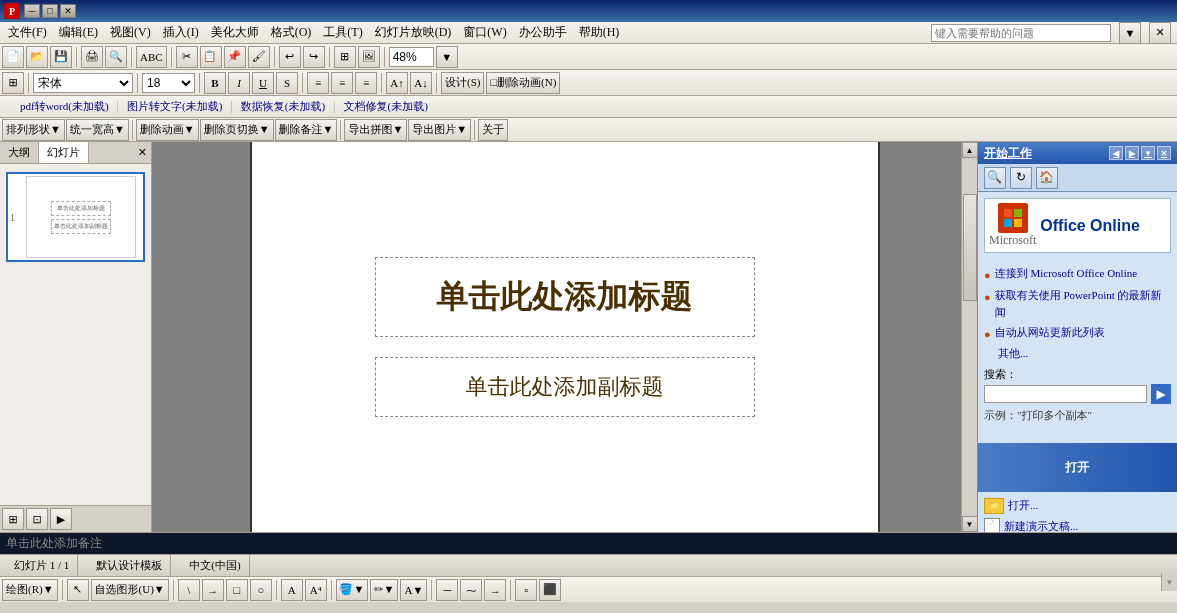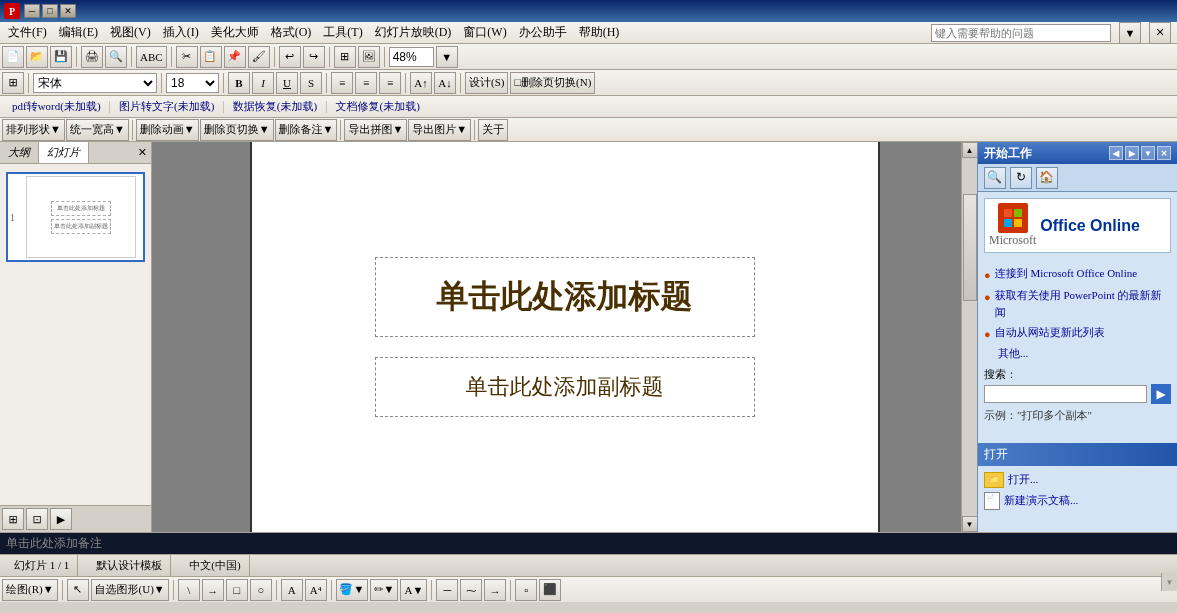--- a/index.html
+++ b/index.html
@@ -55,21 +55,21 @@
       border-bottom: 1px solid #a8a090;
       gap: 2px;
     }
 
     
     #plugin-bar {
       background: linear-gradient(to bottom, #f5f3ee, #e8e4db);
       height: 22px;
       display: flex;
       align-items: center;
-      padding: 0 8px;
+      padding: 0 16px;
       border-bottom: 1px solid #a8a090;
       gap: 4px;
     }
     .plugin-btn { font-size: 11px; color: #000080; cursor: pointer; padding: 1px 4px; text-decoration: none; white-space: nowrap; }
 
     
     #draw-toolbar {
       background: linear-gradient(to bottom, #f5f3ee, #e8e4db);
       height: 24px;
       display: flex;
@@ -93,21 +93,21 @@
       display: flex;
       flex-direction: column;
     }
     #panel-tabs {
       display: flex;
       background: #d4d0c8;
       border-bottom: 1px solid #a8a090;
       height: 22px;
       align-items: center;
     }
-    .panel-tab { padding: 2px 8px; font-size: 11px; cursor: pointer; color: #000; border-right: 1px solid #a8a090; height: 100%; display: flex; align-items: center; font-style: italic; }
+    .panel-tab { padding: 2px 8px; font-size: 11px; cursor: pointer; color: #000; border-right: 1px solid #a8a090; height: 100%; display: flex; align-items: center; }
     .panel-tab.active { background: white; font-weight: normal; }
     .panel-close { margin-left: auto; padding: 0 4px; cursor: pointer; font-size: 11px; }
     #slides-panel { flex: 1; overflow-y: auto; padding: 4px; }
     .slide-thumb { border: 2px solid #a8a090; background: white; margin: 4px 2px; cursor: pointer; display: flex; align-items: center; padding: 2px; }
     .slide-thumb.selected { border-color: #316ac5; }
     .slide-num { font-size: 10px; color: #666; margin-right: 4px; min-width: 12px; }
     .slide-preview { width: 110px; height: 82px; background: white; border: 1px solid #ccc; display: flex; align-items: center; justify-content: center; }
 
     
     #slide-area {
@@ -182,20 +182,21 @@
     }
     #right-panel-header {
       background: linear-gradient(to bottom, #4a7cc7, #2255aa);
       height: 22px;
       display: flex;
       align-items: center;
       padding: 0 6px;
       color: white;
       font-size: 12px;
       font-weight: bold;
+      text-decoration: underline;
     }
     .rp-header-btn { margin-left: auto; display: flex; gap: 2px; }
     .rp-hbtn { width: 14px; height: 14px; background: rgba(255,255,255,0.3); display: flex; align-items: center; justify-content: center; font-size: 8px; color: white; cursor: pointer; border: 1px solid rgba(255,255,255,0.5); }
     #right-nav-icons {
       background: #c5d8ee;
       height: 28px;
       display: flex;
       align-items: center;
       padding: 2px 6px;
       gap: 4px;
@@ -208,21 +209,21 @@
       padding: 4px;
       border: 1px solid #a0b8d0;
       display: flex;
       align-items: center;
       gap: 4px;
     }
     #right-content { padding: 6px; flex: 1; overflow-y: auto; font-size: 11px; }
     .rp-link { color: #000099; cursor: pointer; font-size: 11px; line-height: 1.6; display: flex; align-items: flex-start; gap: 4px; margin-bottom: 2px; }
     .bullet-dot { color: #cc4400; margin-top: 2px; }
     .rp-plain { font-size: 11px; line-height: 1.6; padding-left: 14px; margin-bottom: 4px; cursor: pointer; color: #000099; }
-    .rp-section { background: linear-gradient(to right, #4a7cc7, #2255aa); color: white; font-size: 12px; font-weight: normal; padding: 3px 6px; margin: 4px -6px; }
+    .rp-section { background: linear-gradient(to right, #4a7cc7, #2255aa); color: white; font-size: 12px; font-weight: bold; padding: 16px 6px; margin: 4px -6px; text-align: center; }
     .search-row { display: flex; align-items: center; gap: 4px; margin-bottom: 4px; }
     .search-input { flex: 1; height: 18px; border: 1px solid #9b9490; font-size: 11px; padding: 0 2px; }
     .search-btn { width: 20px; height: 20px; background: #316ac5; border: none; display: flex; align-items: center; justify-content: center; cursor: pointer; color: white; font-size: 12px; }
     .search-example { font-size: 11px; color: #333; margin-bottom: 4px; }
     .open-item { display: flex; align-items: center; gap: 4px; margin-bottom: 4px; cursor: pointer; }
     .open-icon { width: 20px; height: 16px; background: #f5c842; border: 1px solid #c8a000; display: flex; align-items: center; justify-content: center; font-size: 8px; }
     .open-text { color: #000099; font-size: 11px; }
     .new-file-icon { width: 16px; height: 18px; background: white; border: 1px solid #888; display: flex; align-items: flex-start; justify-content: flex-start; font-size: 7px; color: #666; padding: 1px; position: relative; }
 
     
@@ -316,42 +317,42 @@
   <div class="tb-btn">⊞</div>
   <div class="tb-btn">🖼</div>
   <div class="tb-sep"></div>
   <input class="tb-input" type="text" value="48%" style="width: 45px;">
   <div class="tb-btn">▼</div>
 </div>
 
 <div id="fmt-toolbar">
   <div class="tb-btn">⊞</div>
   <div class="tb-sep"></div>
-  <select class="tb-select" style="width:124px">
+  <select class="tb-select" style="width:100px">
     <option>宋体</option>
   </select>
   <div class="tb-sep"></div>
   <select class="tb-select" style="width:53px">
     <option>18</option>
   </select>
   <div class="tb-sep"></div>
   <div class="tb-btn bold-btn">B</div>
   <div class="tb-btn italic-btn">I</div>
   <div class="tb-btn underline-btn">U</div>
   <div class="tb-btn">S</div>
   <div class="tb-sep"></div>
   <div class="tb-btn">≡</div>
   <div class="tb-btn">≡</div>
   <div class="tb-btn">≡</div>
   <div class="tb-sep"></div>
   <div class="tb-btn">A↑</div>
   <div class="tb-btn">A↓</div>
   <div class="tb-sep"></div>
   <div class="tb-btn">设计(S)</div>
-  <div class="tb-btn">□删除页切换(N)</div>
+  <div class="tb-btn">□删除动画(N)</div>
 </div>
 
 <div id="plugin-bar">
   <span class="plugin-btn">pdf转word(未加载)</span>
   <span style="color:#aaa">|</span>
   <span class="plugin-btn">图片转文字(未加载)</span>
   <span style="color:#aaa">|</span>
   <span class="plugin-btn">数据恢复(未加载)</span>
   <span style="color:#aaa">|</span>
   <span class="plugin-btn">文档修复(未加载)</span>

